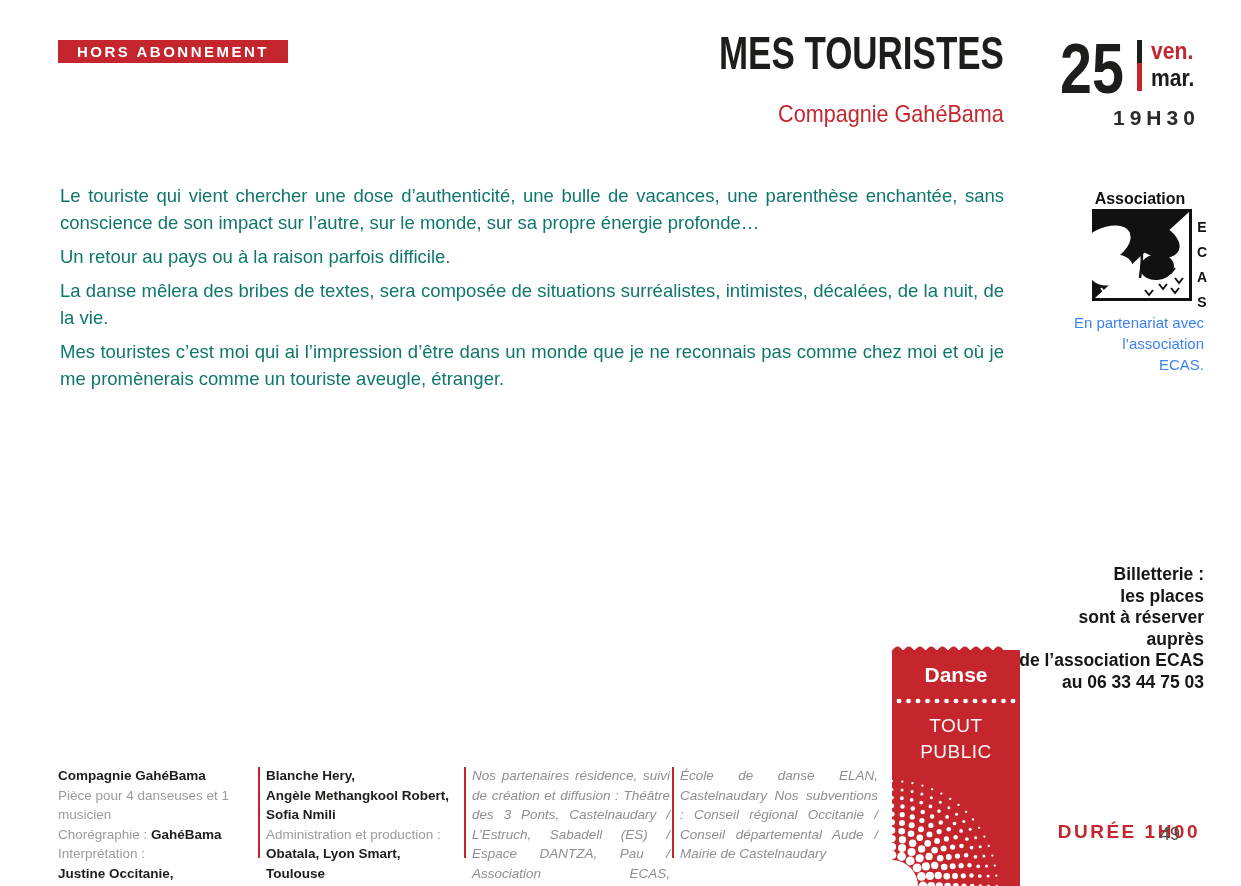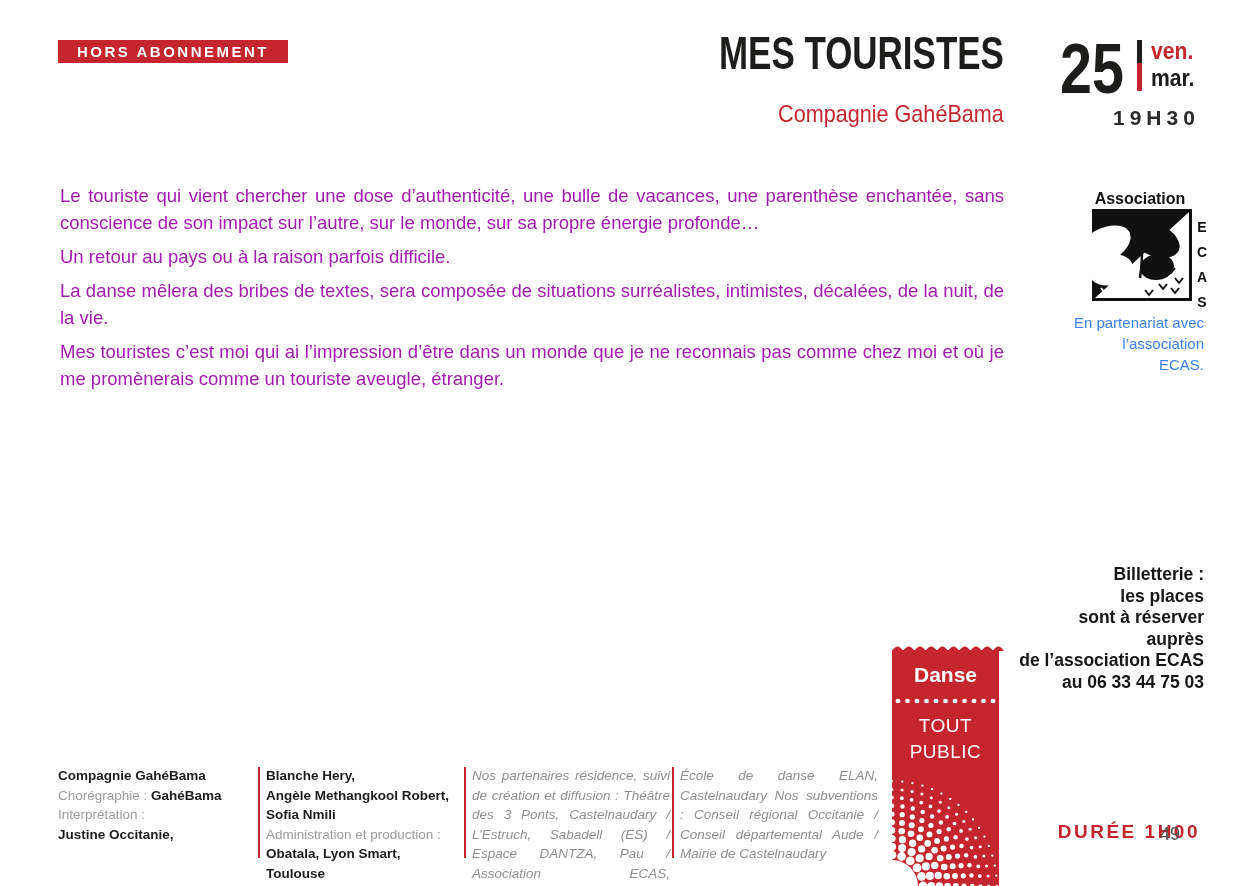--- a/index.html
+++ b/index.html
@@ -39,42 +39,42 @@
     line-height:27px;transform:scaleX(0.88);transform-origin:left top;white-space:nowrap;}
   .weekday .wk-red{color:#c5252c;display:block;}
   .weekday .wk-black{color:#1d1d1b;display:block;}
   .showtime{
     position:absolute;left:1113px;top:106px;font-size:21px;font-weight:600;
     letter-spacing:5px;color:#2b2b2b;white-space:nowrap;
   }
   
   .body-copy{
     position:absolute;left:60px;top:182px;width:944px;
-    font-size:18.5px;line-height:27px;text-align:justify;color:#a21caf;
+    font-size:18.5px;line-height:27px;text-align:justify;color:#0f766e;
   }
   .body-copy p{margin:0 0 7px 0;}
   
   .assoc{position:absolute;left:1058px;top:190px;width:150px;}
   .assoc-heading{position:absolute;left:30px;top:0;width:104px;text-align:center;
     font-size:16px;font-weight:bold;color:#111;}
   .logo-square{position:absolute;left:34px;top:19px;width:94px;height:86px;
     border:3px solid #111;background:#fff;}
   .logo-square svg{overflow:visible;display:block;}
   .logo-acronym{position:absolute;left:136px;top:29px;
     writing-mode:vertical-rl;text-orientation:upright;
     font-size:14px;font-weight:bold;letter-spacing:9px;color:#111;}
   .assoc-note{position:absolute;right:4px;top:122px;width:146px;text-align:right;
     font-size:15px;line-height:21px;color:#3b82f6;white-space:pre-line;}
   
   .billetterie{
     position:absolute;right:37px;top:564px;text-align:right;
     font-size:17.5px;font-weight:bold;line-height:21.5px;color:#161616;white-space:pre-line;
   }
   
-  .ticket{position:absolute;left:892px;top:643px;width:107px;height:243px;}
+  .ticket{position:absolute;left:892px;top:643px;width:128px;height:243px;}
   .ticket-scallop{display:block;}
   .ticket-body{position:absolute;left:0;top:7px;right:0;bottom:0;background:#c5252c;overflow:hidden;}
   .ticket-genre{margin-top:13px;text-align:center;color:#fff;font-size:21px;font-weight:bold;}
   .ticket-perf{height:6px;margin:11px 3px 0 3px;
     background-image:radial-gradient(circle,#fff 2.1px,rgba(255,255,255,0) 2.6px);
     background-size:9.5px 6px;background-position:center;background-repeat:repeat-x;}
   .ticket-audience{margin-top:9px;text-align:center;color:#fff;font-size:19px;
     line-height:26px;white-space:pre-line;font-weight:400;opacity:0.96;letter-spacing:0.5px;}
   .halftone{position:absolute;left:0;bottom:0;}
   
@@ -291,20 +291,21 @@
         </svg>
     </div>
   </div>
 
   <div class="duration">DURÉE 1H00</div>
   <div class="pagenum">49</div>
 
   <div class="credits">
     <div class="cr-col cr-c1">
       <div class="b">Compagnie GahéBama</div>
+      <div class="lt">Pièce pour 4 danseuses et 1 musicien</div>
       <div><span class="lt">Chorégraphie : </span><span class="b">GahéBama</span></div>
       <div class="lt">Interprétation :</div>
       <div class="b">Justine Occitanie,</div>
     </div>
     <div class="cr-div cr-d1"></div>
     <div class="cr-col cr-c2">
       <div class="b">Blanche Hery,</div>
       <div class="b">Angèle Methangkool Robert,</div>
       <div class="b">Sofia Nmili</div>
       <div class="lt">Administration et production :</div>

